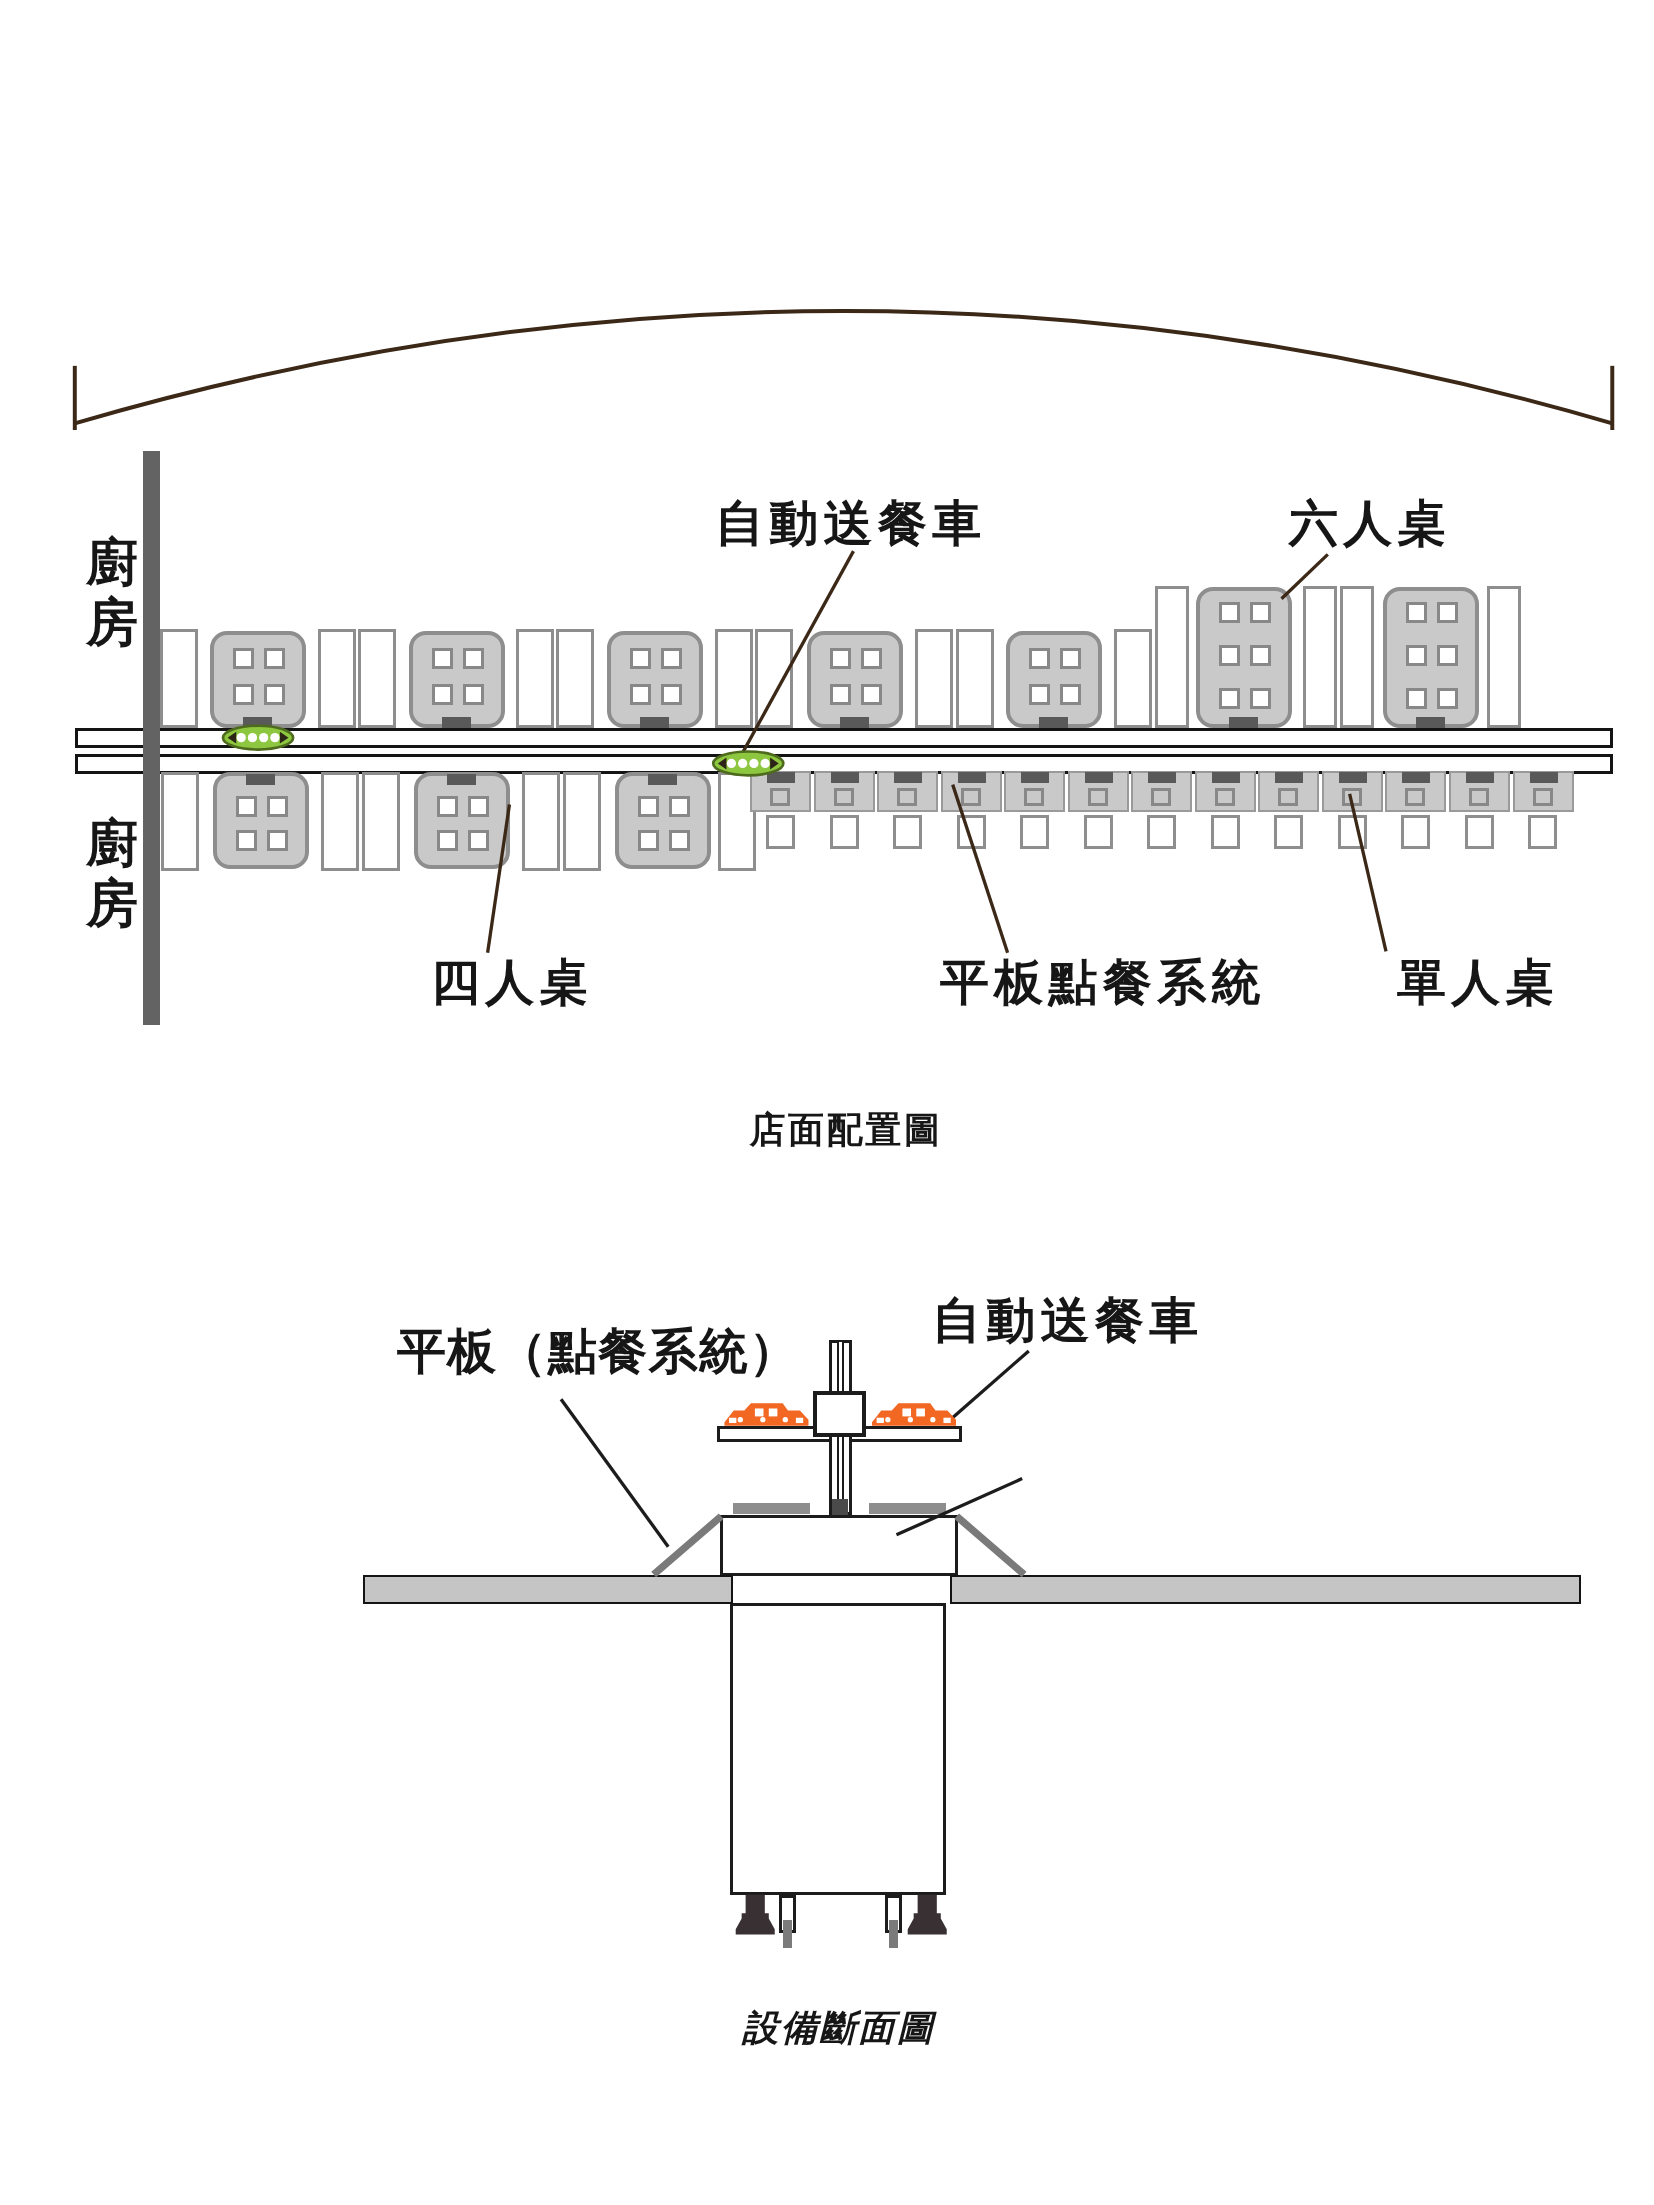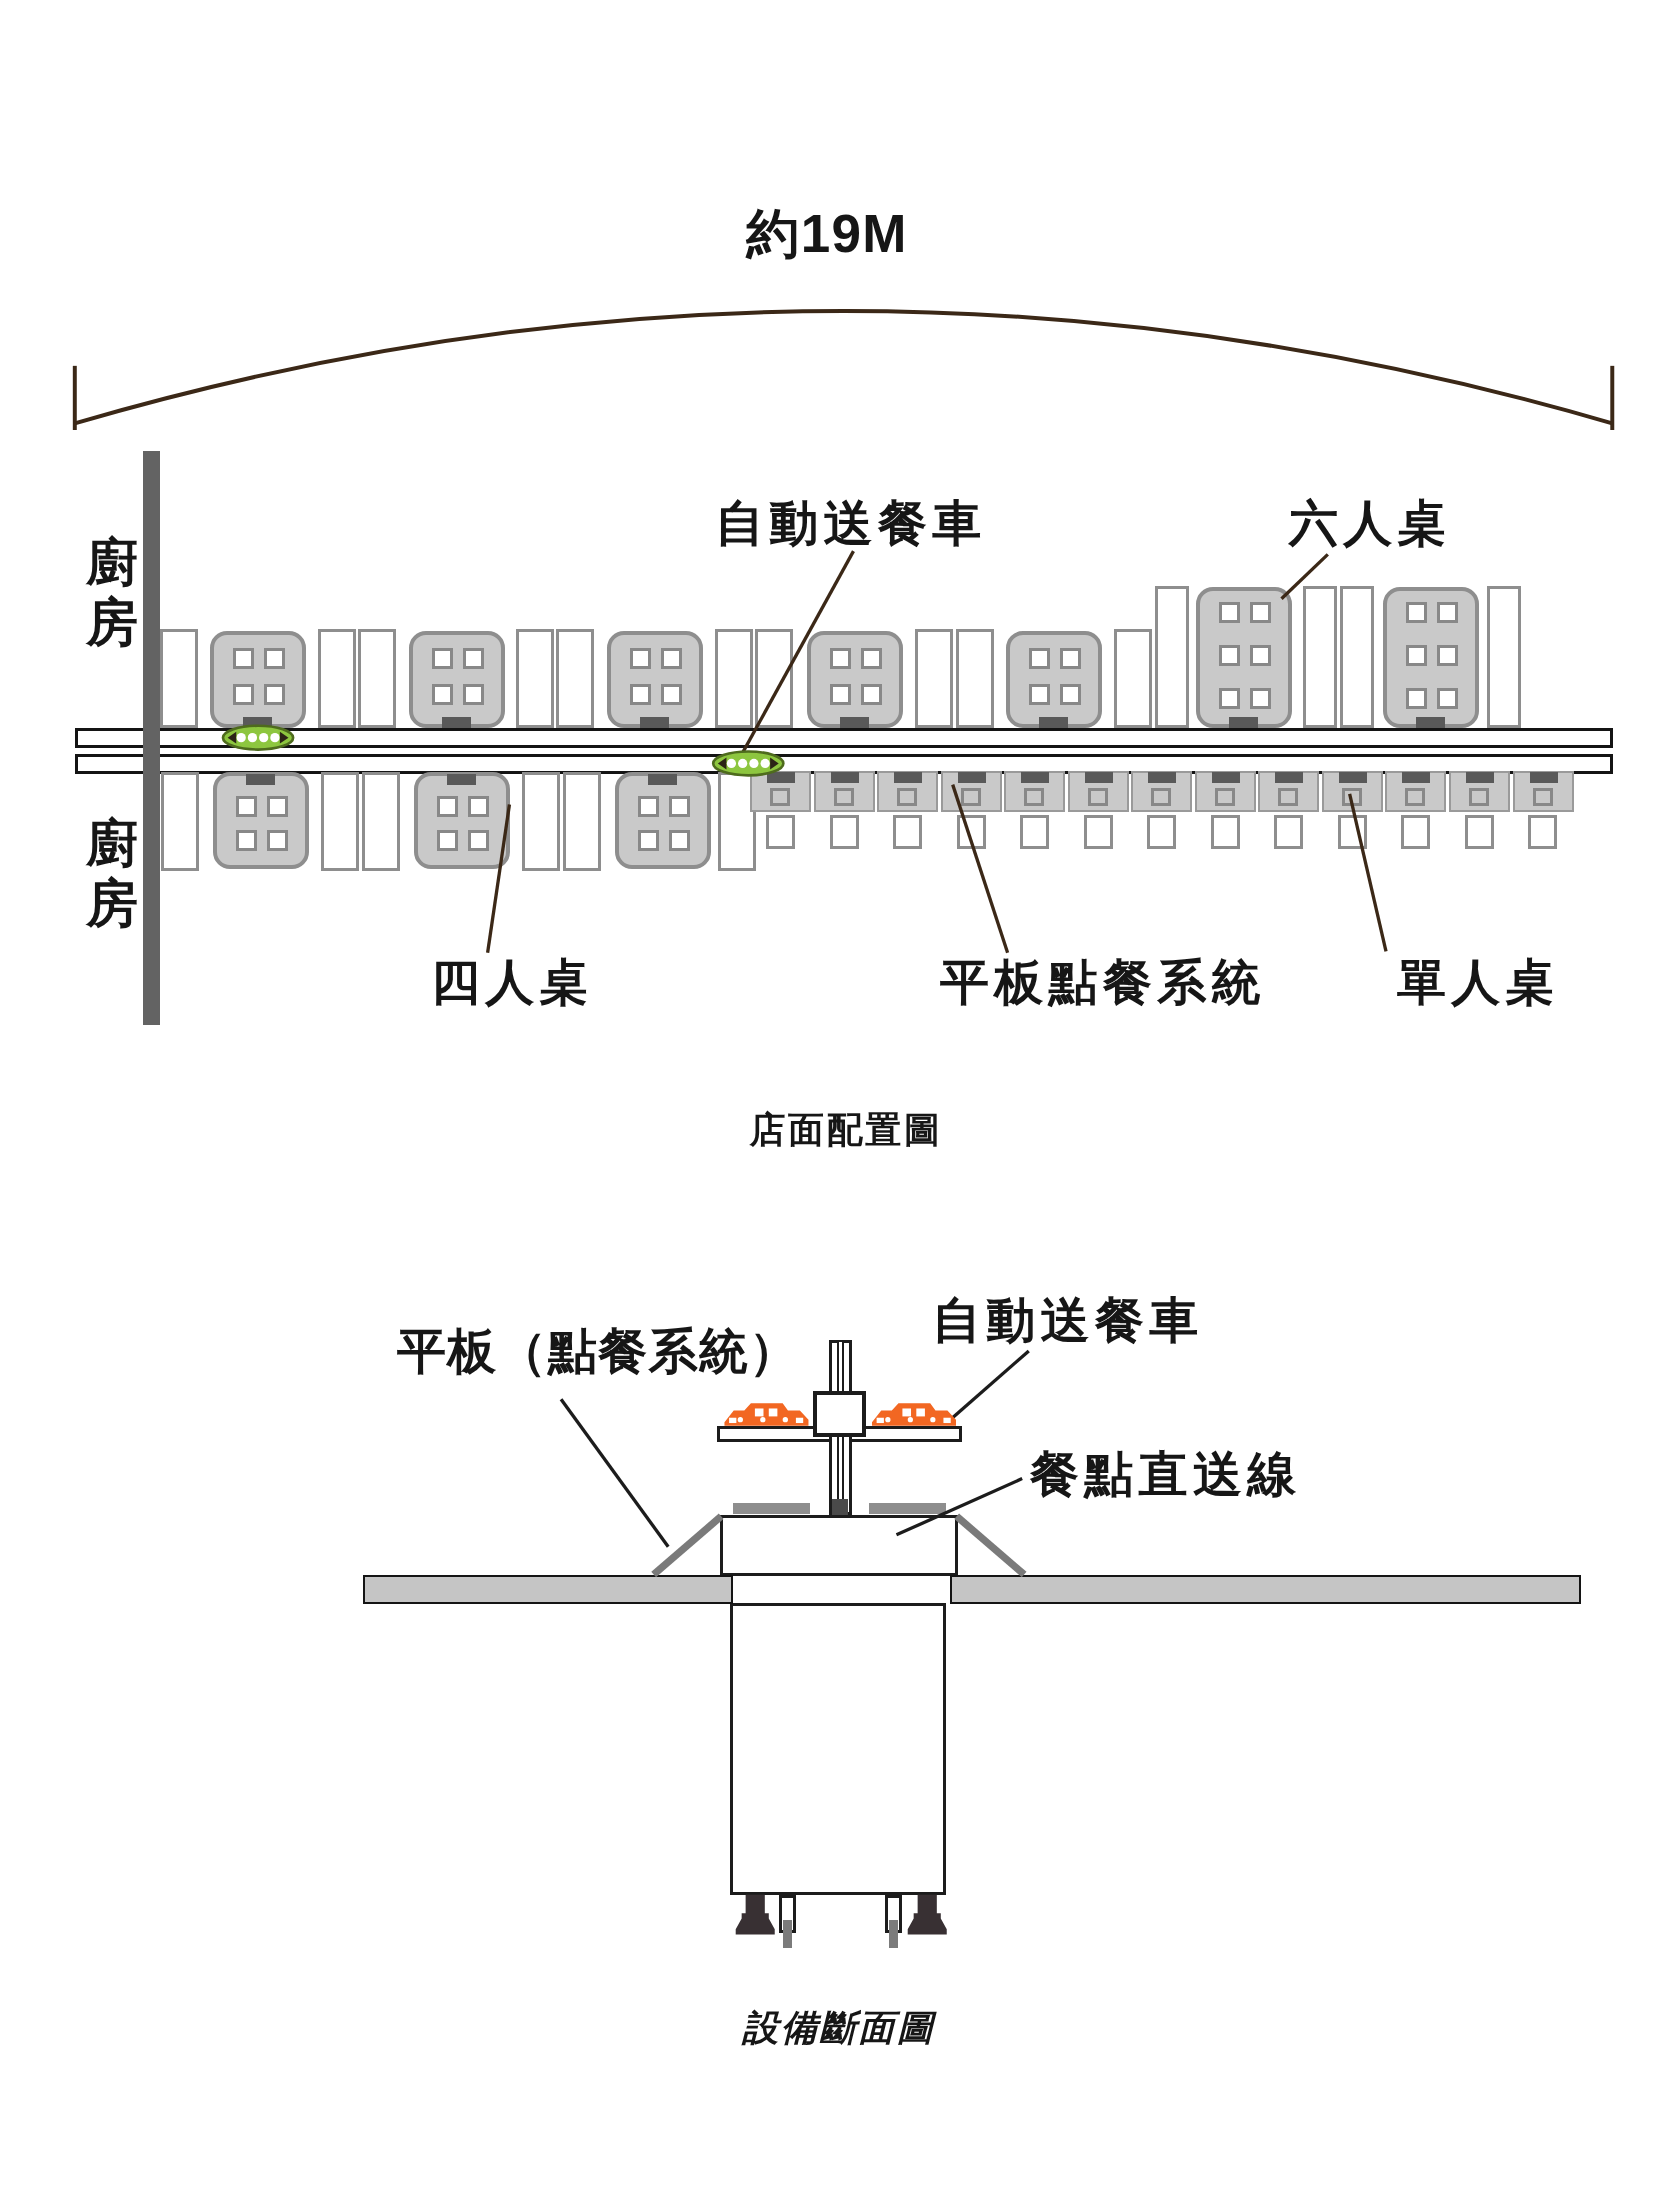--- a/index.html
+++ b/index.html
@@ -264,34 +264,32 @@
         <rect x="7" y="25" width="11" height="8" fill="#fff"></rect>
         <rect x="108" y="25" width="11" height="8" fill="#fff"></rect>
         <circle cx="24" cy="28" r="4" fill="#fff"></circle>
         <circle cx="58" cy="28" r="4" fill="#fff"></circle>
         <circle cx="92" cy="28" r="4" fill="#fff"></circle>
       </g>
       <polygon points="1127,2864 1156,2864 1156,2892 1162,2892 1162,2900 1171,2916 1171,2924 1112,2924 1112,2916 1121,2900 1121,2892 1127,2892" fill="#383033"></polygon>
       <polygon points="1387,2864 1416,2864 1416,2892 1422,2892 1422,2900 1431,2916 1431,2924 1372,2924 1372,2916 1381,2900 1381,2892 1387,2892" fill="#383033"></polygon>
     </svg>
 
-  <div class="txt" id="dim-label" style="left:688px;top:204px;">約19M</div>
 
   <div class="txt kitchen" style="left:86px;top:533px;">廚
 房</div>
   <div class="txt kitchen" style="left:86px;top:814px;">廚
 房</div>
 
   <div class="txt" style="left:715px;top:495px;">自動送餐車</div>
   <div class="txt" style="left:1289px;top:495px;">六人桌</div>
   <div class="txt" style="left:431px;top:954px;">四人桌</div>
   <div class="txt" style="left:940px;top:954px;">平板點餐系統</div>
   <div class="txt" style="left:1397px;top:954px;">單人桌</div>
 
   <div class="txt title" style="left:707px;top:1109px;">店面配置圖</div>
 
   <div class="txt" style="left:932px;top:1292px;">自動送餐車</div>
   <div class="txt" style="left:397px;top:1323px;letter-spacing:1.3px;">平板（點餐系統）</div>
-  <div class="txt" style="left:1030px;top:1446px;">餐點直送線</div>
 
   <div class="txt title" style="left:700px;top:2007px;font-style:italic;">設備斷面圖</div>
 </div>
 
 
 </body></html>

